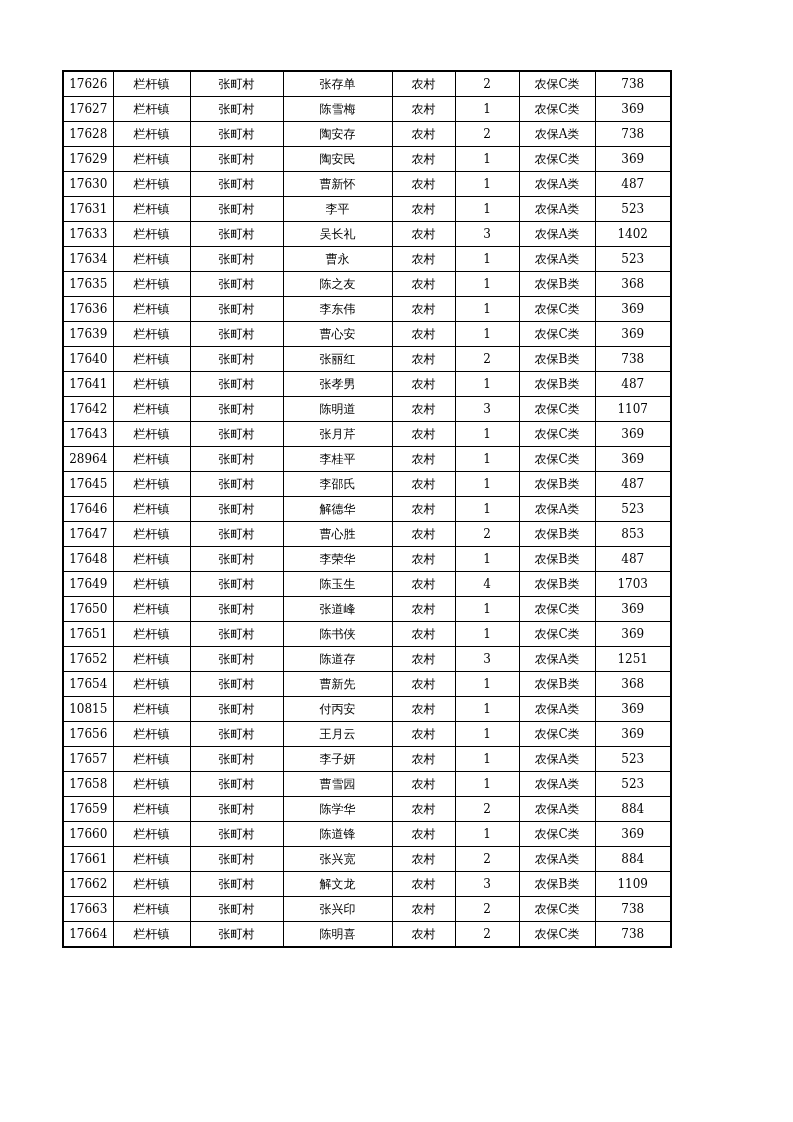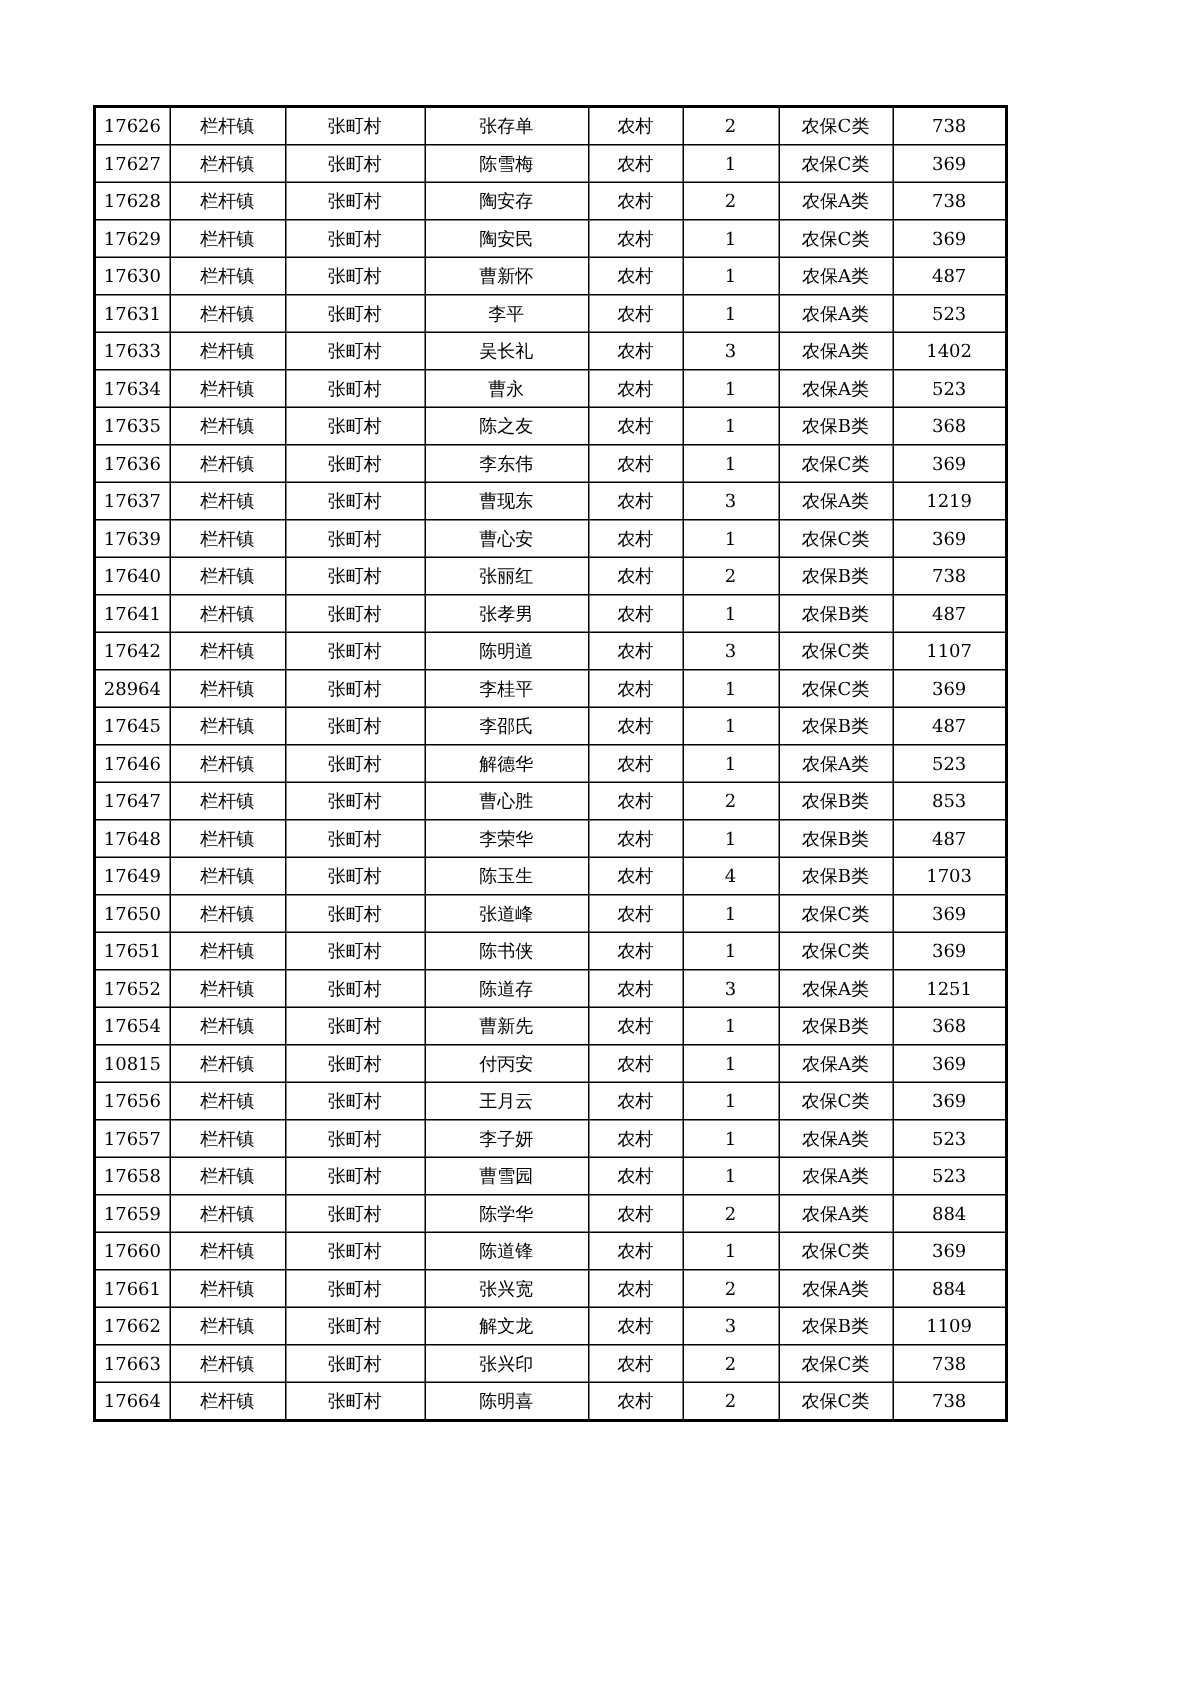--- a/index.html
+++ b/index.html
@@ -154,68 +154,68 @@
     <td>17636</td>
     <td>栏杆镇</td>
     <td>张町村</td>
     <td>李东伟</td>
     <td>农村</td>
     <td>1</td>
     <td>农保C类</td>
     <td>369</td>
   </tr>
         <tr>
-    <td>17637</td>
-    <td>栏杆镇</td>
-    <td>张町村</td>
-    <td>曹现东</td>
+    <td>17639</td>
+    <td>栏杆镇</td>
+    <td>张町村</td>
+    <td>曹心安</td>
+    <td>农村</td>
+    <td>1</td>
+    <td>农保C类</td>
+    <td>369</td>
+  </tr>
+        <tr>
+    <td>17640</td>
+    <td>栏杆镇</td>
+    <td>张町村</td>
+    <td>张丽红</td>
+    <td>农村</td>
+    <td>2</td>
+    <td>农保B类</td>
+    <td>738</td>
+  </tr>
+        <tr>
+    <td>17641</td>
+    <td>栏杆镇</td>
+    <td>张町村</td>
+    <td>张孝男</td>
+    <td>农村</td>
+    <td>1</td>
+    <td>农保B类</td>
+    <td>487</td>
+  </tr>
+        <tr>
+    <td>17642</td>
+    <td>栏杆镇</td>
+    <td>张町村</td>
+    <td>陈明道</td>
     <td>农村</td>
     <td>3</td>
-    <td>农保A类</td>
-    <td>1219</td>
-  </tr>
-        <tr>
-    <td>17639</td>
-    <td>栏杆镇</td>
-    <td>张町村</td>
-    <td>曹心安</td>
-    <td>农村</td>
-    <td>1</td>
-    <td>农保C类</td>
-    <td>369</td>
-  </tr>
-        <tr>
-    <td>17640</td>
-    <td>栏杆镇</td>
-    <td>张町村</td>
-    <td>张丽红</td>
-    <td>农村</td>
-    <td>2</td>
-    <td>农保B类</td>
-    <td>738</td>
-  </tr>
-        <tr>
-    <td>17641</td>
-    <td>栏杆镇</td>
-    <td>张町村</td>
-    <td>张孝男</td>
-    <td>农村</td>
-    <td>1</td>
-    <td>农保B类</td>
-    <td>487</td>
-  </tr>
-        <tr>
-    <td>17642</td>
-    <td>栏杆镇</td>
-    <td>张町村</td>
-    <td>陈明道</td>
-    <td>农村</td>
-    <td>3</td>
     <td>农保C类</td>
     <td>1107</td>
+  </tr>
+        <tr>
+    <td>17643</td>
+    <td>栏杆镇</td>
+    <td>张町村</td>
+    <td>张月芹</td>
+    <td>农村</td>
+    <td>1</td>
+    <td>农保C类</td>
+    <td>369</td>
   </tr>
         <tr>
     <td>28964</td>
     <td>栏杆镇</td>
     <td>张町村</td>
     <td>李桂平</td>
     <td>农村</td>
     <td>1</td>
     <td>农保C类</td>
     <td>369</td>

